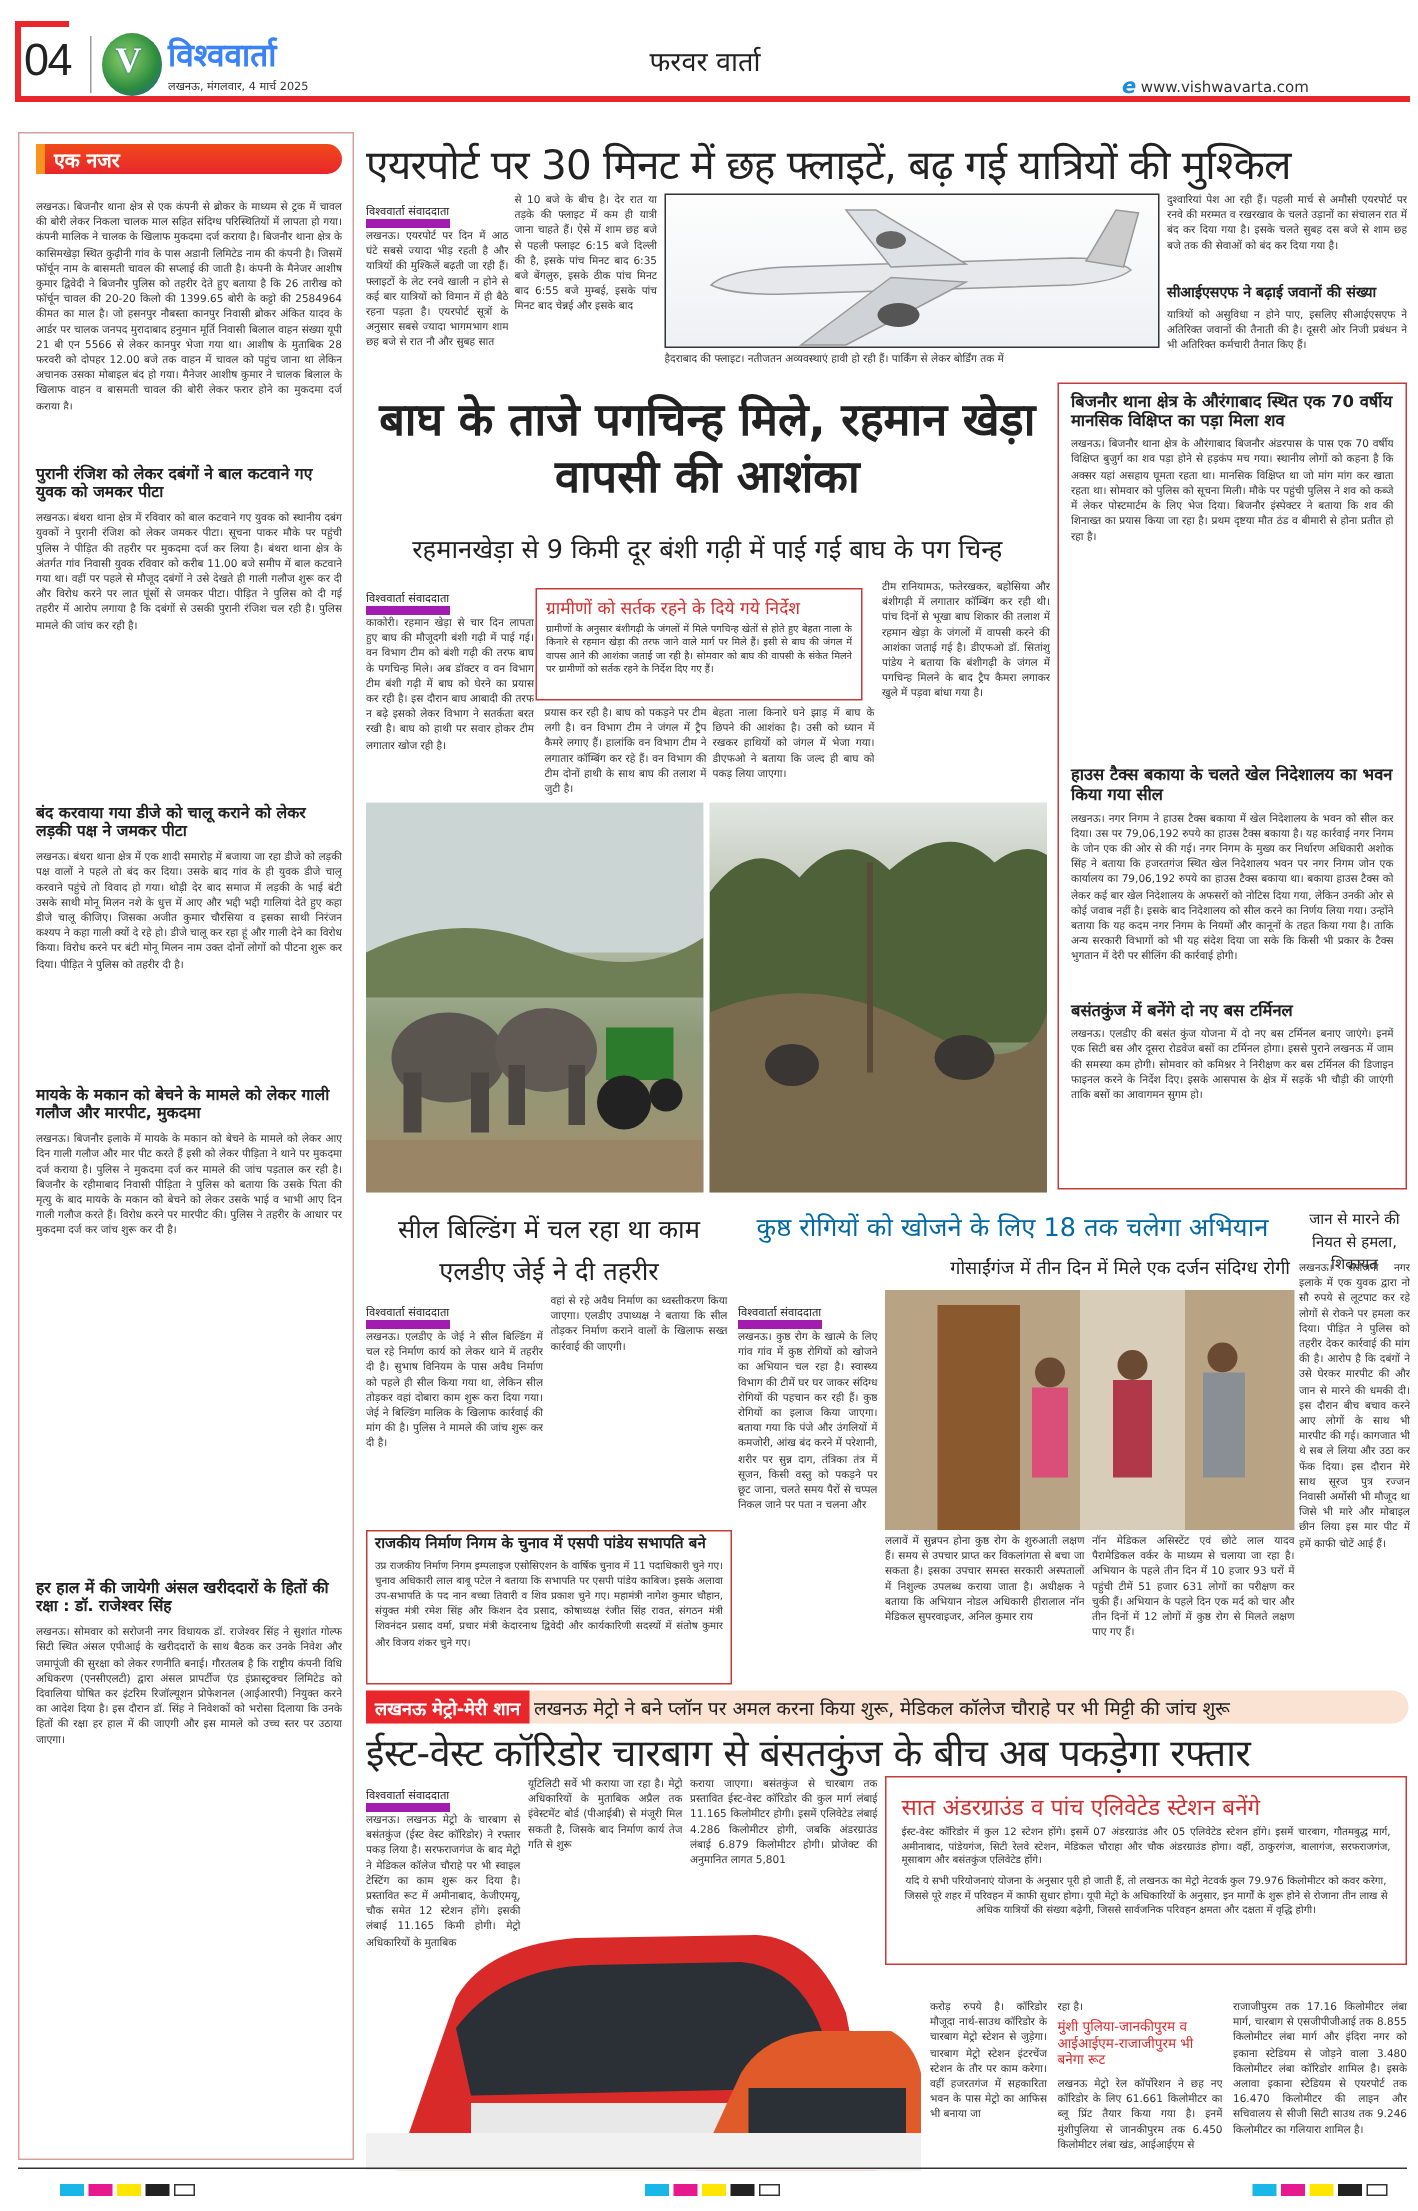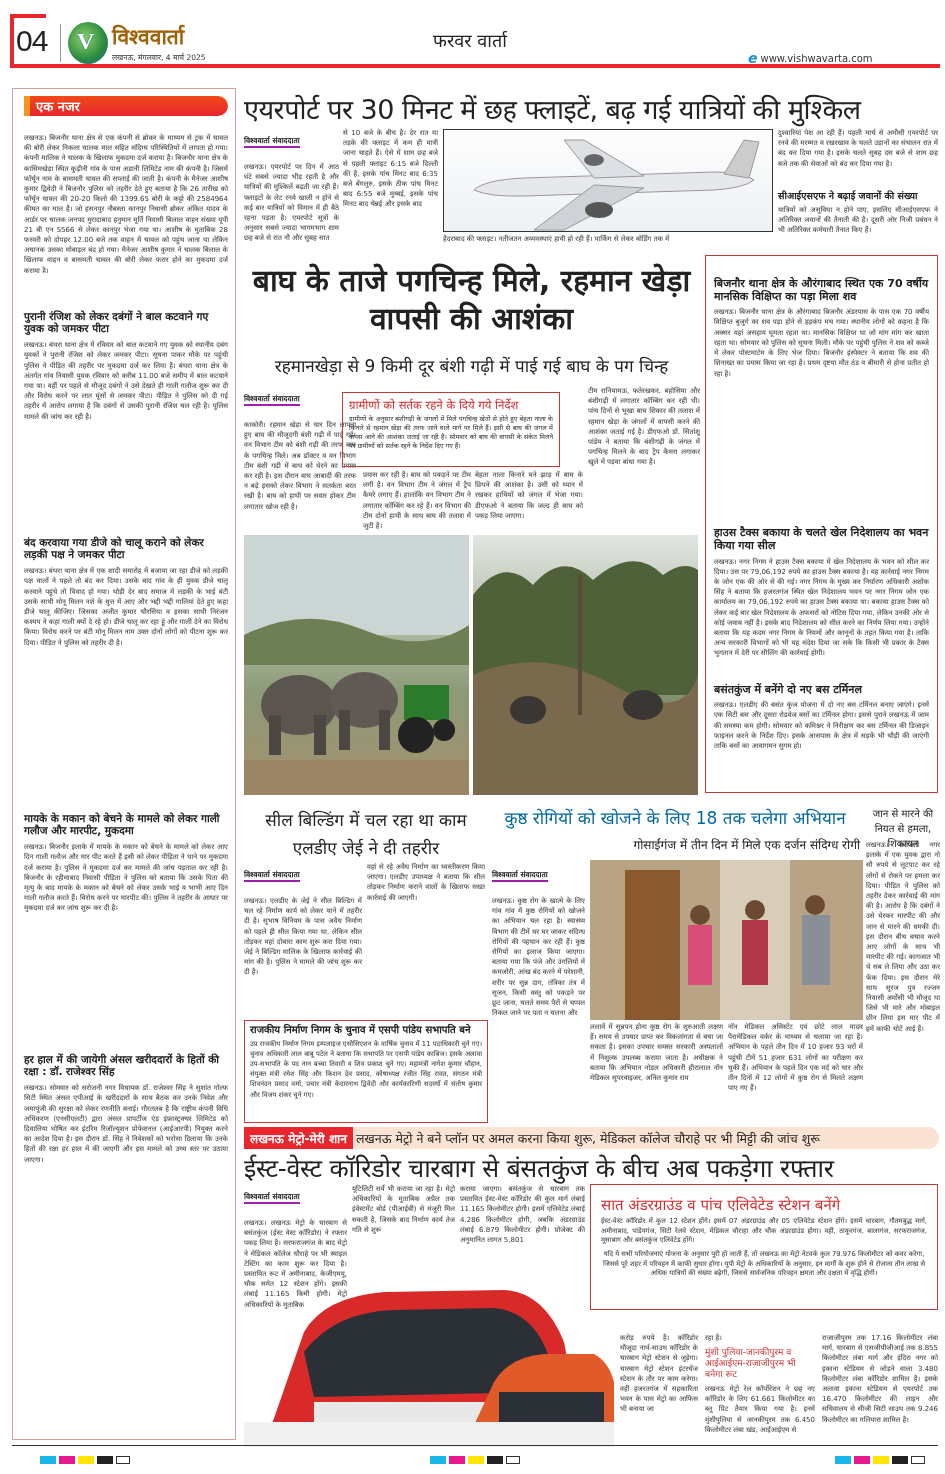--- a/index.html
+++ b/index.html
@@ -1,40 +1,40 @@
 <!DOCTYPE html>
 <html><head>
 <meta charset="utf-8">
 <style>
 *{box-sizing:border-box;margin:0;padding:0}
 body{width:945px;height:1474px;background:#fff;font-family:"DejaVu Sans",sans-serif;color:#222;position:relative;overflow:hidden}
 .abs{position:absolute}
 .txt{font-size:7px;line-height:10.2px;color:#333;text-align:justify;overflow:hidden}
-.byline{font-size:7.5px;font-weight:bold;color:#222;border-bottom:2px solid #a21caf;padding-bottom:1px;margin-bottom:14px;display:inline-block}
+.byline{font-size:7.5px;font-weight:normal;color:#222;border-bottom:6px solid #a21caf;padding-bottom:1px;margin-bottom:0;display:inline-block}
 .hd{font-weight:bold;color:#222;line-height:1.15}
 .rbox{border:1.5px solid #c83a3a}
 .photo{overflow:hidden}
 
 #hdr-frame{left:10px;top:14px;width:930px;height:54px;border-top:4px solid #e8262c;border-left:4px solid #e8262c;border-bottom:4px solid #e8262c}
 #hdr-frame .cut{position:absolute;left:32px;top:-4px;width:900px;height:4px;background:#fff}
 .cmyk{display:flex;gap:3px;align-items:center}
 .cmyk span{display:block;width:16px;height:8px}
 </style>
 </head>
 <body>
 
 <div id="hdr-frame" class="abs">
     <div class="cut"></div>
   </div>
 <div class="abs" style="left:16px;top:24px;font-size:30px;font-family:'Liberation Sans',sans-serif;letter-spacing:-1px;">04</div>
 <div class="abs" style="left:60px;top:24px;width:1px;height:38px;background:#999"></div>
 <div class="abs" style="left:68px;top:22px;width:40px;height:42px;border-radius:50%;background:radial-gradient(circle at 40% 40%,#8fd36a,#2b8a3e 60%,#1f5fa8);">
   <div style="position:absolute;left:9px;top:6px;font-size:24px;font-weight:bold;color:#fff;text-shadow:0 0 2px #1f5fa8;font-family:'Liberation Serif',serif">V</div>
 </div>
-<div class="abs" style="left:112px;top:22px;font-size:21px;font-weight:bold;color:#a16207">विश्ववार्ता</div>
+<div class="abs" style="left:112px;top:22px;font-size:21px;font-weight:bold;color:#3b82f6">विश्ववार्ता</div>
 <div class="abs" style="left:112px;top:52px;font-size:7.5px;color:#333">लखनऊ,  मंगलवार, 4 मार्च 2025</div>
 <div class="abs" style="left:360px;top:28px;width:220px;text-align:center;font-size:18px;color:#222">फरवर वार्ता</div>
 <div class="abs" style="left:748px;top:50px;display:flex;align-items:center;gap:3px">
   <span style="font-size:14px;color:#1a8fd8;font-weight:bold;font-style:italic">e</span>
   <span style="font-size:10px;color:#333">www.vishwavarta.com</span>
 </div>
 
 <div class="abs" style="left:12px;top:88px;width:224px;height:1352px;border:1px solid #d7a0a0;"></div>
 <div class="abs" style="left:24px;top:96px;width:204px;height:20px;background:linear-gradient(#f04a1a,#e8262c);border-radius:0 10px 10px 0;border-left:6px solid #f7941d">
   <span style="position:absolute;left:6px;top:1px;font-size:13px;font-weight:bold;color:#fff">एक नजर</span>
@@ -44,21 +44,21 @@
   <div class="txt" style="margin-top:6px;height:140px">लखनऊ। बिजनौर थाना क्षेत्र से एक कंपनी से ब्रोकर के माध्यम से ट्रक में चावल की बोरी लेकर निकला चालक माल सहित संदिग्ध परिस्थितियों में लापता हो गया। कंपनी मालिक ने चालक के खिलाफ मुकदमा दर्ज कराया है। बिजनौर थाना क्षेत्र के कासिमखेड़ा स्थित कुढ़ीनी गांव के पास अडानी लिमिटेड नाम की कंपनी है। जिसमें फॉर्चून नाम के बासमती चावल की सप्लाई की जाती है। कंपनी के मैनेजर आशीष कुमार द्विवेदी ने बिजनौर पुलिस को तहरीर देते हुए बताया है कि 26 तारीख को फॉर्चून चावल की 20-20 किलो की 1399.65 बोरी के कट्टो की 2584964 कीमत का माल है। जो हसनपुर नौबस्ता कानपुर निवासी ब्रोकर अंकित यादव के आर्डर पर चालक जनपद मुरादाबाद हनुमान मूर्ति निवासी बिलाल वाहन संख्या यूपी 21 बी एन 5566 से लेकर कानपुर भेजा गया था। आशीष के मुताबिक 28 फरवरी को दोपहर 12.00 बजे तक वाहन में चावल को पहुंच जाना था लेकिन अचानक उसका मोबाइल बंद हो गया। मैनेजर आशीष कुमार ने चालक बिलाल के खिलाफ वाहन व बासमती चावल की बोरी लेकर फरार होने का मुकदमा दर्ज कराया है।</div>
 </div>
 <div class="abs" style="left:24px;top:310px;width:204px">
   <div class="hd" style="font-size:10.5px">पुरानी रंजिश को लेकर दबंगों ने बाल कटवाने गए युवक को जमकर पीटा</div>
   <div class="txt" style="margin-top:6px;height:173px">लखनऊ। बंथरा थाना क्षेत्र में रविवार को बाल कटवाने गए युवक को स्थानीय दबंग युवकों ने पुरानी रंजिश को लेकर जमकर पीटा। सूचना पाकर मौके पर पहुंची पुलिस ने पीड़ित की तहरीर पर मुकदमा दर्ज कर लिया है। बंथरा थाना क्षेत्र के अंतर्गत गांव निवासी युवक रविवार को करीब 11.00 बजे समीप में बाल कटवाने गया था। वहीं पर पहले से मौजूद दबंगों ने उसे देखते ही गाली गलौज शुरू कर दी और विरोध करने पर लात घूंसों से जमकर पीटा। पीड़ित ने पुलिस को दी गई तहरीर में आरोप लगाया है कि दबंगों से उसकी पुरानी रंजिश चल रही है। पुलिस मामले की जांच कर रही है।</div>
 </div>
 <div class="abs" style="left:24px;top:536px;width:204px">
   <div class="hd" style="font-size:10.5px">बंद करवाया गया डीजे को चालू कराने को लेकर लड़की पक्ष ने जमकर पीटा</div>
   <div class="txt" style="margin-top:6px;height:184px">लखनऊ। बंथरा थाना क्षेत्र में एक शादी समारोह में बजाया जा रहा डीजे को लड़की पक्ष वालों ने पहले तो बंद कर दिया। उसके बाद गांव के ही युवक डीजे चालू करवाने पहुंचे तो विवाद हो गया। थोड़ी देर बाद समाज में लड़की के भाई बंटी उसके साथी मोनू मिलन नशे के धुत्त में आए और भद्दी भद्दी गालियां देते हुए कहा डीजे चालू कीजिए। जिसका अजीत कुमार चौरसिया व इसका साथी निरंजन कश्यप ने कहा गाली क्यों दे रहे हो। डीजे चालू कर रहा हूं और गाली देने का विरोध किया। विरोध करने पर बंटी मोनू मिलन नाम उक्त दोनों लोगों को पीटना शुरू कर दिया। पीड़ित ने पुलिस को तहरीर दी है।</div>
 </div>
-<div class="abs" style="left:24px;top:812px;width:204px">
+<div class="abs" style="left:24px;top:724px;width:204px">
   <div class="hd" style="font-size:10.5px">मायके के मकान को बेचने के मामले को लेकर गाली गलौज और मारपीट, मुकदमा</div>
   <div class="txt" style="margin-top:6px;height:230px">लखनऊ। बिजनौर इलाके में मायके के मकान को बेचने के मामले को लेकर आए दिन गाली गलौज और मार पीट करते हैं इसी को लेकर पीड़िता ने थाने पर मुकदमा दर्ज कराया है। पुलिस ने मुकदमा दर्ज कर मामले की जांच पड़ताल कर रही है। बिजनौर के रहीमाबाद निवासी पीड़िता ने पुलिस को बताया कि उसके पिता की मृत्यु के बाद मायके के मकान को बेचने को लेकर उसके भाई व भाभी आए दिन गाली गलौज करते हैं। विरोध करने पर मारपीट की। पुलिस ने तहरीर के आधार पर मुकदमा दर्ज कर जांच शुरू कर दी है।</div>
 </div>
 <div class="abs" style="left:24px;top:1053px;width:204px">
   <div class="hd" style="font-size:10.5px">हर हाल में की जायेगी अंसल खरीददारों के हितों की रक्षा : डॉ. राजेश्वर सिंह</div>
   <div class="txt" style="margin-top:6px;height:340px">लखनऊ। सोमवार को सरोजनी नगर विधायक डॉ. राजेश्वर सिंह ने सुशांत गोल्फ सिटी स्थित अंसल एपीआई के खरीददारों के साथ बैठक कर उनके निवेश और जमापूंजी की सुरक्षा को लेकर रणनीति बनाई। गौरतलब है कि राष्ट्रीय कंपनी विधि अधिकरण (एनसीएलटी) द्वारा अंसल प्रापर्टीज एंड इंफ्रास्ट्रक्चर लिमिटेड को दिवालिया घोषित कर इंटरिम रिजॉल्यूशन प्रोफेशनल (आईआरपी) नियुक्त करने का आदेश दिया है। इस दौरान डॉ. सिंह ने निवेशकों को भरोसा दिलाया कि उनके हितों की रक्षा हर हाल में की जाएगी और इस मामले को उच्च स्तर पर उठाया जाएगा।</div>
 </div>
 
 <div class="abs" style="left:244px;top:90px;width:695px;font-size:27px;color:#222;white-space:nowrap;letter-spacing:-0.5px">एयरपोर्ट पर 30 मिनट में छह फ्लाइटें, बढ़ गई यात्रियों की मुश्किल</div>
 <div class="abs" style="left:244px;top:128px;width:95px">
@@ -86,21 +86,21 @@
   <div class="hd" style="font-size:9.5px;margin:3px 0">सीआईएसएफ ने बढ़ाई जवानों की संख्या</div>
   <div class="txt" style="height:42px">यात्रियों को असुविधा न होने पाए, इसलिए सीआईएसएफ ने अतिरिक्त जवानों की तैनाती की है। दूसरी ओर निजी प्रबंधन ने भी अतिरिक्त कर्मचारी तैनात किए हैं।</div>
 </div>
 
 <div class="abs" style="left:244px;top:262px;width:455px;text-align:center;font-size:30px;font-weight:bold;line-height:38px;color:#222">बाघ के ताजे पगचिन्ह मिले, रहमान खेड़ा वापसी की आशंका</div>
 <div class="abs" style="left:244px;top:354px;width:455px;text-align:center;font-size:17px;color:#222;white-space:nowrap">रहमानखेड़ा से 9 किमी दूर बंशी गढ़ी में पाई गई बाघ के पग चिन्ह</div>
 <div class="abs" style="left:244px;top:386px;width:112px">
   <div class="byline">विश्ववार्ता संवाददाता</div>
   <div class="txt" style="height:108px">काकोरी। रहमान खेड़ा से चार दिन लापता हुए बाघ की मौजूदगी बंशी गढ़ी में पाई गई। वन विभाग टीम को बंशी गढ़ी की तरफ बाघ के पगचिन्ह मिले। अब डॉक्टर व वन विभाग टीम बंशी गढ़ी में बाघ को घेरने का प्रयास कर रही है। इस दौरान बाघ आबादी की तरफ न बढ़े इसको लेकर विभाग ने सतर्कता बरत रखी है। बाघ को हाथी पर सवार होकर टीम लगातार खोज रही है।</div>
 </div>
-<div class="abs rbox" style="left:342px;top:392px;width:218px;height:75px;padding:4px 6px">
+<div class="abs rbox" style="left:357px;top:392px;width:218px;height:75px;padding:4px 6px">
   <div style="font-size:11.5px;color:#d32f2f;margin-bottom:3px">ग्रामीणों को सर्तक रहने के दिये गये निर्देश</div>
   <div class="txt" style="font-size:6.5px;line-height:9px;height:44px">ग्रामीणों के अनुसार बंशीगढ़ी के जंगलों में मिले पगचिन्ह खेतों से होते हुए बेहता नाला के किनारे से रहमान खेड़ा की तरफ जाने वाले मार्ग पर मिले हैं। इसी से बाघ की जंगल में वापस आने की आशंका जताई जा रही है। सोमवार को बाघ की वापसी के संकेत मिलने पर ग्रामीणों को सर्तक रहने के निर्देश दिए गए हैं।</div>
 </div>
 <div class="abs" style="left:363px;top:470px;width:108px">
   <div class="txt" style="height:62px">प्रयास कर रही है। बाघ को पकड़ने पर टीम लगी है। वन विभाग टीम ने जंगल में ट्रैप कैमरे लगाए हैं। हालांकि वन विभाग टीम ने लगातार कॉम्बिंग कर रहे हैं। वन विभाग की टीम दोनों हाथी के साथ बाघ की तलाश में जुटी है।</div>
 </div>
 <div class="abs" style="left:475px;top:470px;width:108px">
   <div class="txt" style="height:62px">बेहता नाला किनारे घने झाड़ में बाघ के छिपने की आशंका है। उसी को ध्यान में रखकर हाथियों को जंगल में भेजा गया। डीएफओ ने बताया कि जल्द ही बाघ को पकड़ लिया जाएगा।</div>
 </div>
 <div class="abs" style="left:588px;top:386px;width:112px">
@@ -125,21 +125,21 @@
 <div class="abs photo" style="left:473px;top:535px;width:225px;height:260px;background:linear-gradient(#e2e6e3,#a9b39b 40%,#6f7d54 75%,#86775a)">
   <svg width="225" height="260">
     <path d="M0,60 Q30,20 60,50 Q90,15 120,45 Q160,10 190,40 Q210,25 225,35 L225,160 L0,160Z" fill="#4f6138"></path>
     <path d="M0,140 Q70,110 140,150 T225,140 L225,260 L0,260Z" fill="#7a6a4d"></path>
     <ellipse cx="55" cy="175" rx="18" ry="14" fill="#3a3633"></ellipse>
     <ellipse cx="170" cy="170" rx="20" ry="15" fill="#3a3633"></ellipse>
     <rect x="105" y="40" width="4" height="140" fill="#5a4a38"></rect>
   </svg>
 </div>
 
-<div class="abs rbox" style="left:705px;top:255px;width:233px;height:538px;padding:22px 8px">
+<div class="abs rbox" style="left:705px;top:255px;width:233px;height:538px;padding:6px 8px">
   <div class="hd" style="font-size:11px">बिजनौर थाना क्षेत्र के औरंगाबाद स्थित एक 70 वर्षीय मानसिक विक्षिप्त का पड़ा मिला शव</div>
   <div class="txt" style="height:214px;margin-top:4px">लखनऊ। बिजनौर थाना क्षेत्र के औरंगाबाद बिजनौर अंडरपास के पास एक 70 वर्षीय विक्षिप्त बुजुर्ग का शव पड़ा होने से हड़कंप मच गया। स्थानीय लोगों को कहना है कि अक्सर यहां असहाय घूमता रहता था। मानसिक विक्षिप्त था जो मांग मांग कर खाता रहता था। सोमवार को पुलिस को सूचना मिली। मौके पर पहुंची पुलिस ने शव को कब्जे में लेकर पोस्टमार्टम के लिए भेज दिया। बिजनौर इंस्पेक्टर ने बताया कि शव की शिनाख्त का प्रयास किया जा रहा है। प्रथम दृष्टया मौत ठंड व बीमारी से होना प्रतीत हो रहा है।</div>
   <div class="hd" style="font-size:11px;margin-top:6px">हाउस टैक्स बकाया के चलते खेल निदेशालय का भवन किया गया सील</div>
   <div class="txt" style="height:122px;margin-top:4px">लखनऊ। नगर निगम ने हाउस टैक्स बकाया में खेल निदेशालय के भवन को सील कर दिया। उस पर 79,06,192 रुपये का हाउस टैक्स बकाया है। यह कार्रवाई नगर निगम के जोन एक की ओर से की गई। नगर निगम के मुख्य कर निर्धारण अधिकारी अशोक सिंह ने बताया कि हजरतगंज स्थित खेल निदेशालय भवन पर नगर निगम जोन एक कार्यालय का 79,06,192 रुपये का हाउस टैक्स बकाया था। बकाया हाउस टैक्स को लेकर कई बार खेल निदेशालय के अफसरों को नोटिस दिया गया, लेकिन उनकी ओर से कोई जवाब नहीं है। इसके बाद निदेशालय को सील करने का निर्णय लिया गया। उन्होंने बताया कि यह कदम नगर निगम के नियमों और कानूनों के तहत किया गया है। ताकि अन्य सरकारी विभागों को भी यह संदेश दिया जा सके कि किसी भी प्रकार के टैक्स भुगतान में देरी पर सीलिंग की कार्रवाई होगी।</div>
   <div class="hd" style="font-size:11px;margin-top:5px">बसंतकुंज में बनेंगे दो नए बस टर्मिनल</div>
   <div class="txt" style="height:92px;margin-top:4px">लखनऊ। एलडीए की बसंत कुंज योजना में दो नए बस टर्मिनल बनाए जाएंगे। इनमें एक सिटी बस और दूसरा रोडवेज बसों का टर्मिनल होगा। इससे पुराने लखनऊ में जाम की समस्या कम होगी। सोमवार को कमिश्नर ने निरीक्षण कर बस टर्मिनल की डिजाइन फाइनल करने के निर्देश दिए। इसके आसपास के क्षेत्र में सड़कें भी चौड़ी की जाएंगी ताकि बसों का आवागमन सुगम हो।</div>
 </div>
 
 <div class="abs" style="left:244px;top:806px;width:244px;text-align:center;font-size:17px;line-height:28px;color:#222">सील बिल्डिंग में चल रहा था काम एलडीए जेई ने दी तहरीर</div>
 <div class="abs" style="left:244px;top:862px;width:118px">

